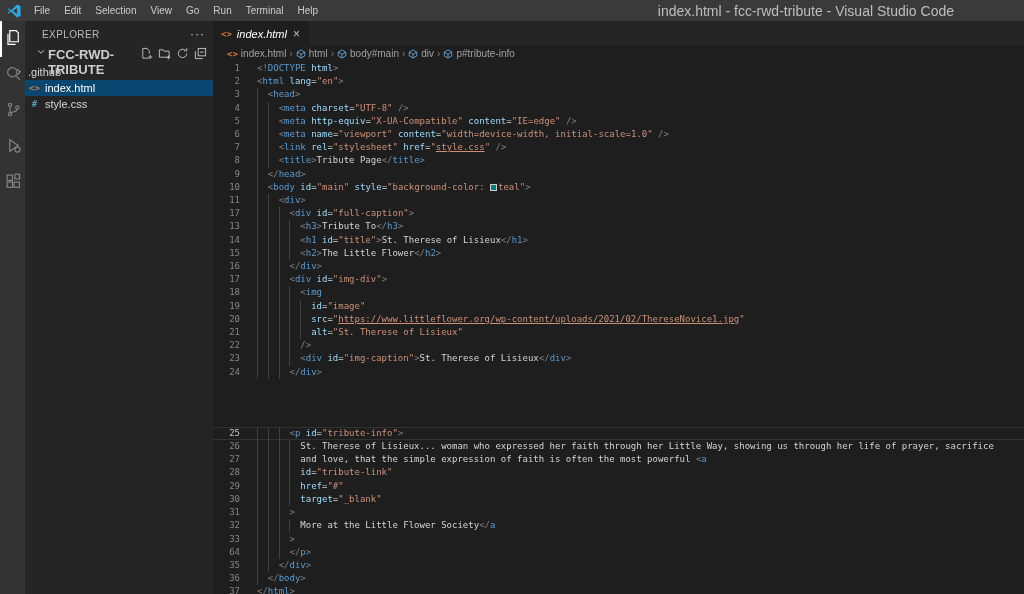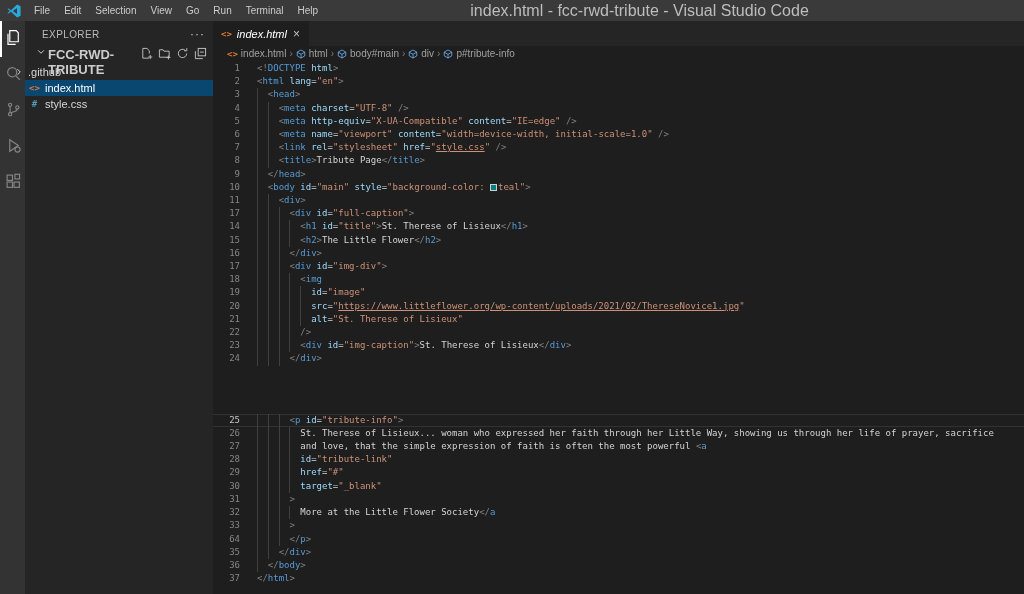--- a/index.html
+++ b/index.html
@@ -2,21 +2,21 @@
 <html><head>
 <meta charset="utf-8">
 <style>
   * { margin:0; padding:0; box-sizing:border-box; }
   html,body { width:1024px; height:594px; overflow:hidden; background:#1e1e1e;
               font-family:"Liberation Sans", sans-serif; }
   .titlebar { height:21px; background:#3a3a3a; display:flex; align-items:center; color:#cccccc;
               font-size:10px; }
   .vscode-logo { width:15px; height:13px; margin:0 5px 0 7px; display:flex; align-items:center; }
   .menu-item { padding:0 7px; height:19px; line-height:19px; cursor:default; }
-  .win-title { flex:1; text-align:center; color:#bdbdbd; font-size:16px; white-space:nowrap;
+  .win-title { flex:1; text-align:right; color:#bdbdbd; font-size:14px; white-space:nowrap;
                overflow:hidden; }
   .titlebar-spacer { width:70px; }
 
   .workbench { display:flex; height:575px; }
 
   
   .activitybar { width:25px; background:#333333; display:flex; flex-direction:column; }
   .ab-item { height:36px; display:flex; align-items:center; justify-content:center;
              border-left:2px solid transparent; }
   .ab-item.active { border-left-color:#ffffff; }
@@ -243,20 +243,21 @@
         <div class="code-line"><span class="ln">3</span><span class="lc"><span class="g">  </span><span class="tk-p">&lt;</span><span class="tk-t">head</span><span class="tk-p">&gt;</span></span></div>
         <div class="code-line"><span class="ln">4</span><span class="lc"><span class="g">  </span><span class="g">  </span><span class="tk-p">&lt;</span><span class="tk-t">meta</span><span class="tk-x"> </span><span class="tk-a">charset</span><span class="tk-q">=</span><span class="tk-s">"UTF-8"</span><span class="tk-x"> </span><span class="tk-p">/&gt;</span></span></div>
         <div class="code-line"><span class="ln">5</span><span class="lc"><span class="g">  </span><span class="g">  </span><span class="tk-p">&lt;</span><span class="tk-t">meta</span><span class="tk-x"> </span><span class="tk-a">http-equiv</span><span class="tk-q">=</span><span class="tk-s">"X-UA-Compatible"</span><span class="tk-x"> </span><span class="tk-a">content</span><span class="tk-q">=</span><span class="tk-s">"IE=edge"</span><span class="tk-x"> </span><span class="tk-p">/&gt;</span></span></div>
         <div class="code-line"><span class="ln">6</span><span class="lc"><span class="g">  </span><span class="g">  </span><span class="tk-p">&lt;</span><span class="tk-t">meta</span><span class="tk-x"> </span><span class="tk-a">name</span><span class="tk-q">=</span><span class="tk-s">"viewport"</span><span class="tk-x"> </span><span class="tk-a">content</span><span class="tk-q">=</span><span class="tk-s">"width=device-width, initial-scale=1.0"</span><span class="tk-x"> </span><span class="tk-p">/&gt;</span></span></div>
         <div class="code-line"><span class="ln">7</span><span class="lc"><span class="g">  </span><span class="g">  </span><span class="tk-p">&lt;</span><span class="tk-t">link</span><span class="tk-x"> </span><span class="tk-a">rel</span><span class="tk-q">=</span><span class="tk-s">"stylesheet"</span><span class="tk-x"> </span><span class="tk-a">href</span><span class="tk-q">=</span><span class="tk-s">"</span><span class="tk-u">style.css</span><span class="tk-s">"</span><span class="tk-x"> </span><span class="tk-p">/&gt;</span></span></div>
         <div class="code-line"><span class="ln">8</span><span class="lc"><span class="g">  </span><span class="g">  </span><span class="tk-p">&lt;</span><span class="tk-t">title</span><span class="tk-p">&gt;</span><span class="tk-x">Tribute Page</span><span class="tk-p">&lt;/</span><span class="tk-t">title</span><span class="tk-p">&gt;</span></span></div>
         <div class="code-line"><span class="ln">9</span><span class="lc"><span class="g">  </span><span class="tk-p">&lt;/</span><span class="tk-t">head</span><span class="tk-p">&gt;</span></span></div>
         <div class="code-line"><span class="ln">10</span><span class="lc"><span class="g">  </span><span class="tk-p">&lt;</span><span class="tk-t">body</span><span class="tk-x"> </span><span class="tk-a">id</span><span class="tk-q">=</span><span class="tk-s">"main"</span><span class="tk-x"> </span><span class="tk-a">style</span><span class="tk-q">=</span><span class="tk-s">"background-color: </span><span class="swatch" style="background: rgb(0, 128, 128);"></span><span class="tk-s">teal"</span><span class="tk-p">&gt;</span></span></div>
         <div class="code-line"><span class="ln">11</span><span class="lc"><span class="g">  </span><span class="g">  </span><span class="tk-p">&lt;</span><span class="tk-t">div</span><span class="tk-p">&gt;</span></span></div>
         <div class="code-line"><span class="ln">17</span><span class="lc"><span class="g">  </span><span class="g">  </span><span class="g">  </span><span class="tk-p">&lt;</span><span class="tk-t">div</span><span class="tk-x"> </span><span class="tk-a">id</span><span class="tk-q">=</span><span class="tk-s">"full-caption"</span><span class="tk-p">&gt;</span></span></div>
+        <div class="code-line"><span class="ln">13</span><span class="lc"><span class="g">  </span><span class="g">  </span><span class="g">  </span><span class="g">  </span><span class="tk-p">&lt;</span><span class="tk-t">h3</span><span class="tk-p">&gt;</span><span class="tk-x">Tribute To</span><span class="tk-p">&lt;/</span><span class="tk-t">h3</span><span class="tk-p">&gt;</span></span></div>
         <div class="code-line"><span class="ln">14</span><span class="lc"><span class="g">  </span><span class="g">  </span><span class="g">  </span><span class="g">  </span><span class="tk-p">&lt;</span><span class="tk-t">h1</span><span class="tk-x"> </span><span class="tk-a">id</span><span class="tk-q">=</span><span class="tk-s">"title"</span><span class="tk-p">&gt;</span><span class="tk-x">St. Therese of Lisieux</span><span class="tk-p">&lt;/</span><span class="tk-t">h1</span><span class="tk-p">&gt;</span></span></div>
         <div class="code-line"><span class="ln">15</span><span class="lc"><span class="g">  </span><span class="g">  </span><span class="g">  </span><span class="g">  </span><span class="tk-p">&lt;</span><span class="tk-t">h2</span><span class="tk-p">&gt;</span><span class="tk-x">The Little Flower</span><span class="tk-p">&lt;/</span><span class="tk-t">h2</span><span class="tk-p">&gt;</span></span></div>
         <div class="code-line"><span class="ln">16</span><span class="lc"><span class="g">  </span><span class="g">  </span><span class="g">  </span><span class="tk-p">&lt;/</span><span class="tk-t">div</span><span class="tk-p">&gt;</span></span></div>
         <div class="code-line"><span class="ln">17</span><span class="lc"><span class="g">  </span><span class="g">  </span><span class="g">  </span><span class="tk-p">&lt;</span><span class="tk-t">div</span><span class="tk-x"> </span><span class="tk-a">id</span><span class="tk-q">=</span><span class="tk-s">"img-div"</span><span class="tk-p">&gt;</span></span></div>
         <div class="code-line"><span class="ln">18</span><span class="lc"><span class="g">  </span><span class="g">  </span><span class="g">  </span><span class="g">  </span><span class="tk-p">&lt;</span><span class="tk-t">img</span></span></div>
         <div class="code-line"><span class="ln">19</span><span class="lc"><span class="g">  </span><span class="g">  </span><span class="g">  </span><span class="g">  </span><span class="g">  </span><span class="tk-a">id</span><span class="tk-q">=</span><span class="tk-s">"image"</span></span></div>
         <div class="code-line"><span class="ln">20</span><span class="lc"><span class="g">  </span><span class="g">  </span><span class="g">  </span><span class="g">  </span><span class="g">  </span><span class="tk-a">src</span><span class="tk-q">=</span><span class="tk-s">"</span><span class="tk-u">https://www.littleflower.org/wp-content/uploads/2021/02/ThereseNovice1.jpg</span><span class="tk-s">"</span></span></div>
         <div class="code-line"><span class="ln">21</span><span class="lc"><span class="g">  </span><span class="g">  </span><span class="g">  </span><span class="g">  </span><span class="g">  </span><span class="tk-a">alt</span><span class="tk-q">=</span><span class="tk-s">"St. Therese of Lisieux"</span></span></div>
         <div class="code-line"><span class="ln">22</span><span class="lc"><span class="g">  </span><span class="g">  </span><span class="g">  </span><span class="g">  </span><span class="tk-p">/&gt;</span></span></div>
         <div class="code-line"><span class="ln">23</span><span class="lc"><span class="g">  </span><span class="g">  </span><span class="g">  </span><span class="g">  </span><span class="tk-p">&lt;</span><span class="tk-t">div</span><span class="tk-x"> </span><span class="tk-a">id</span><span class="tk-q">=</span><span class="tk-s">"img-caption"</span><span class="tk-p">&gt;</span><span class="tk-x">St. Therese of Lisieux</span><span class="tk-p">&lt;/</span><span class="tk-t">div</span><span class="tk-p">&gt;</span></span></div>

